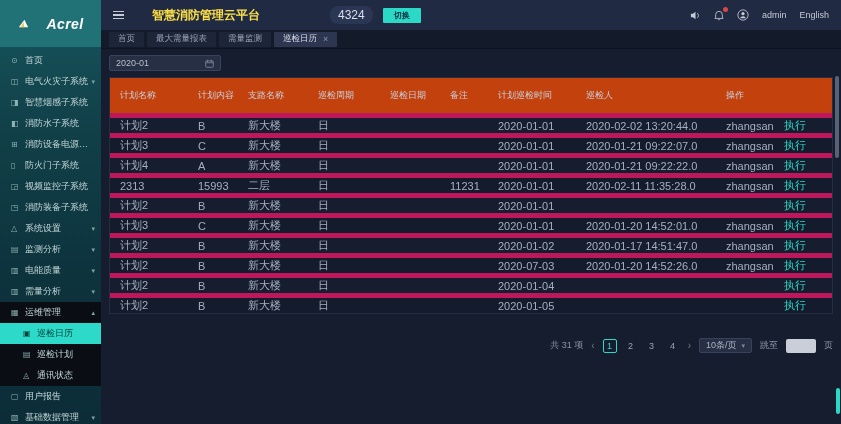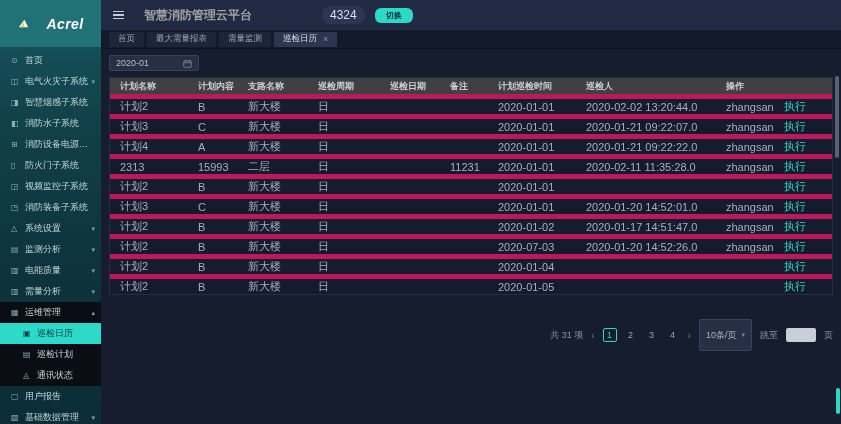--- a/index.html
+++ b/index.html
@@ -21,60 +21,60 @@
   .side-item.dark{background:#0a0e14}
   .side-item.sub{padding-left:23px}
   .side-item.active{background:#2dd9c8;color:#073f3b}
   .side-item.active .si-icon{color:#073f3b}
 
   
   .topbar{position:absolute;left:101px;top:0;right:0;height:30px;background:#202a42;
           display:flex;align-items:center;padding:0 12px;gap:10px}
   .hamburger{display:flex;flex-direction:column;gap:2px;cursor:pointer}
   .hamburger i{display:block;width:11px;height:1.5px;background:#c3cad8}
-  .tb-title{font-size:12px;font-weight:bold;color:#a3a3a3;margin-left:10px}
+  .tb-title{font-size:12px;font-weight:bold;color:#fde047;margin-left:18px}
   .badge{background:#2b3554;border-radius:8px;padding:2px 8px;font-size:12px;color:#d9dfec;margin-left:60px}
-  .switch{background:#2bd9c7;border-radius:6px;padding:2px 11px;font-size:8px;color:#0c3547;
+  .switch{background:#2bd9c7;border-radius:1px;padding:2px 11px;font-size:8px;color:#0c3547;
           font-weight:bold;cursor:pointer}
   .tb-right{margin-left:auto;display:flex;align-items:center;gap:13px;font-size:9px;color:#c3cad8}
   .tb-right .lnk{cursor:pointer}
   .bell-wrap{position:relative;display:flex;cursor:pointer}
   .bell-dot{position:absolute;top:-3px;right:-4px;width:5px;height:5px;border-radius:50%;background:#d94848}
 
   
   .tabbar{position:absolute;left:101px;top:30px;right:0;height:19px;background:#131a2a;
           display:flex;align-items:center;gap:3px;padding:0 8px;border-bottom:1px solid #0e1322}
   .tab{height:15px;display:flex;align-items:center;gap:6px;padding:0 9px;background:#1d2639;
        color:#97a0b3;font-size:8.5px;cursor:pointer;border-radius:1px}
   .tab.active{background:#2c3650;color:#d7dce8}
   .tab .tab-close{font-size:9px;color:#8a93a5;cursor:pointer}
 
   
   .content{position:absolute;left:101px;top:49px;right:0;bottom:0;padding:6px 8px}
-  .month{width:90px;height:16px;background:#272f45;border:1px solid #38425e;border-radius:2px;
+  .month{width:112px;height:16px;background:#272f45;border:1px solid #38425e;border-radius:2px;
          display:flex;align-items:center;padding:0 6px;font-size:9px;color:#b7bfcf;cursor:pointer}
   .month .mv{flex:1}
   .table{margin-top:6px;border:1px solid #242d42;background:#151d2f}
   .thead,.trow{display:grid;grid-template-columns:78px 50px 70px 72px 60px 48px 88px 140px 58px 1fr;
                align-items:center}
-  .thead{height:16px;background:#404040;font-size:9px;font-weight:bold;color:#c9d0de}
+  .thead{height:35px;background:#c2410c;font-size:9px;font-weight:normal;color:#c9d0de}
   .thead > div,.trow > div{padding-left:10px;overflow:hidden;white-space:nowrap}
   .trow{height:20px;font-size:11px;color:#a6aebf;border-top:5px solid #be185d}
   .tbody .trow:nth-child(even){background:#141b2d}
   .action{color:#2bd9c7;cursor:pointer}
 
   
   .pager{display:flex;align-items:center;justify-content:flex-end;gap:8px;margin-top:24px;
          font-size:9px;color:#8a93a5}
   .pg-arrow{color:#707a8e;cursor:pointer;font-size:10px}
   .page-list{display:flex;align-items:center;gap:7px}
   .pg{min-width:14px;height:14px;display:flex;align-items:center;justify-content:center;
       cursor:pointer;border-radius:2px;color:#9aa3b5}
   .pg.active{border:1px solid #2bd9c7;color:#2bd9c7}
-  .psize{background:#272f45;border:1px solid #38425e;border-radius:2px;height:32px;display:flex;
+  .psize{background:#272f45;border:1px solid #38425e;border-radius:2px;height:15px;display:flex;
          align-items:center;gap:5px;padding:0 6px;color:#aab2c3;cursor:pointer}
   .psize .caret{font-size:7px;color:#7d8599}
   .jump-input{width:30px;height:14px;background:#c9ced9;border-radius:2px;border:none;outline:none;
               font-size:9px;padding:0 3px}
 
   
   .scroll-thumb-gray{position:absolute;right:2px;top:76px;width:4px;height:82px;background:#57617a;
                      border-radius:2px;z-index:4}
   .scroll-thumb-teal{position:absolute;right:1px;bottom:10px;width:4px;height:26px;background:#2bd9c7;
                      border-radius:2px;z-index:4}
@@ -211,20 +211,40 @@
 
   <div class="topbar">
     <div class="hamburger">
         <i></i>
         <i></i>
         <i></i>
       </div>
     <span class="tb-title">智慧消防管理云平台</span>
     <span class="badge">4324</span>
     <span class="switch">切换</span>
+    <div class="tb-right">
+      <svg class="lnk" width="11" height="11" viewBox="0 0 12 12">
+        <path d="M1 4h2.2L6 1.8v8.4L3.2 8H1z" fill="#c3cad8"></path>
+        <path d="M8 3.5a3.2 3.2 0 010 5" stroke="#c3cad8" stroke-width="1" fill="none"></path>
+      </svg>
+      <span class="bell-wrap">
+        <svg width="10" height="11" viewBox="0 0 12 13">
+          <path d="M6 1.5a4 4 0 00-4 4v3L1 10h10L10 8.5v-3a4 4 0 00-4-4z" fill="none" stroke="#c3cad8" stroke-width="1"></path>
+          <path d="M4.8 11a1.3 1.3 0 002.4 0" stroke="#c3cad8" stroke-width="1" fill="none"></path>
+        </svg>
+        <span class="bell-dot"></span>
+      </span>
+      <svg class="lnk" width="12" height="12" viewBox="0 0 14 14">
+        <circle cx="7" cy="7" r="6" fill="none" stroke="#c3cad8" stroke-width="1"></circle>
+        <circle cx="7" cy="5.4" r="1.9" fill="#c3cad8"></circle>
+        <path d="M3.6 10.8a3.6 3.6 0 016.8 0" fill="#c3cad8"></path>
+      </svg>
+      <span class="lnk">admin</span>
+      <span class="lnk">English</span>
+    </div>
   </div>
 
   <div class="tabbar">
   <div class="tab">
     <span class="tab-label">首页</span>
 
   </div>
 
   <div class="tab">
     <span class="tab-label">最大需量报表</span>

